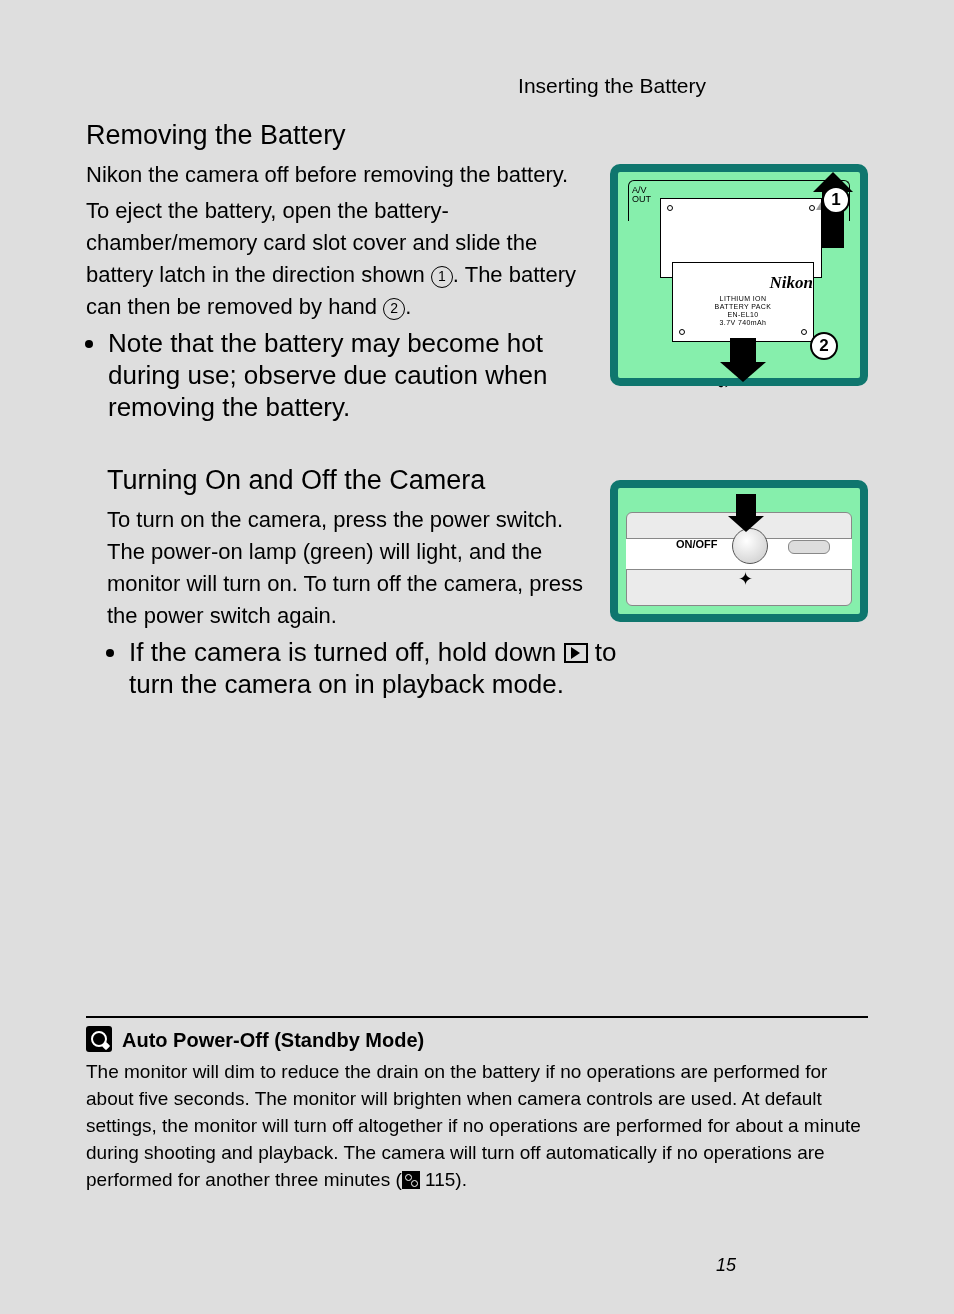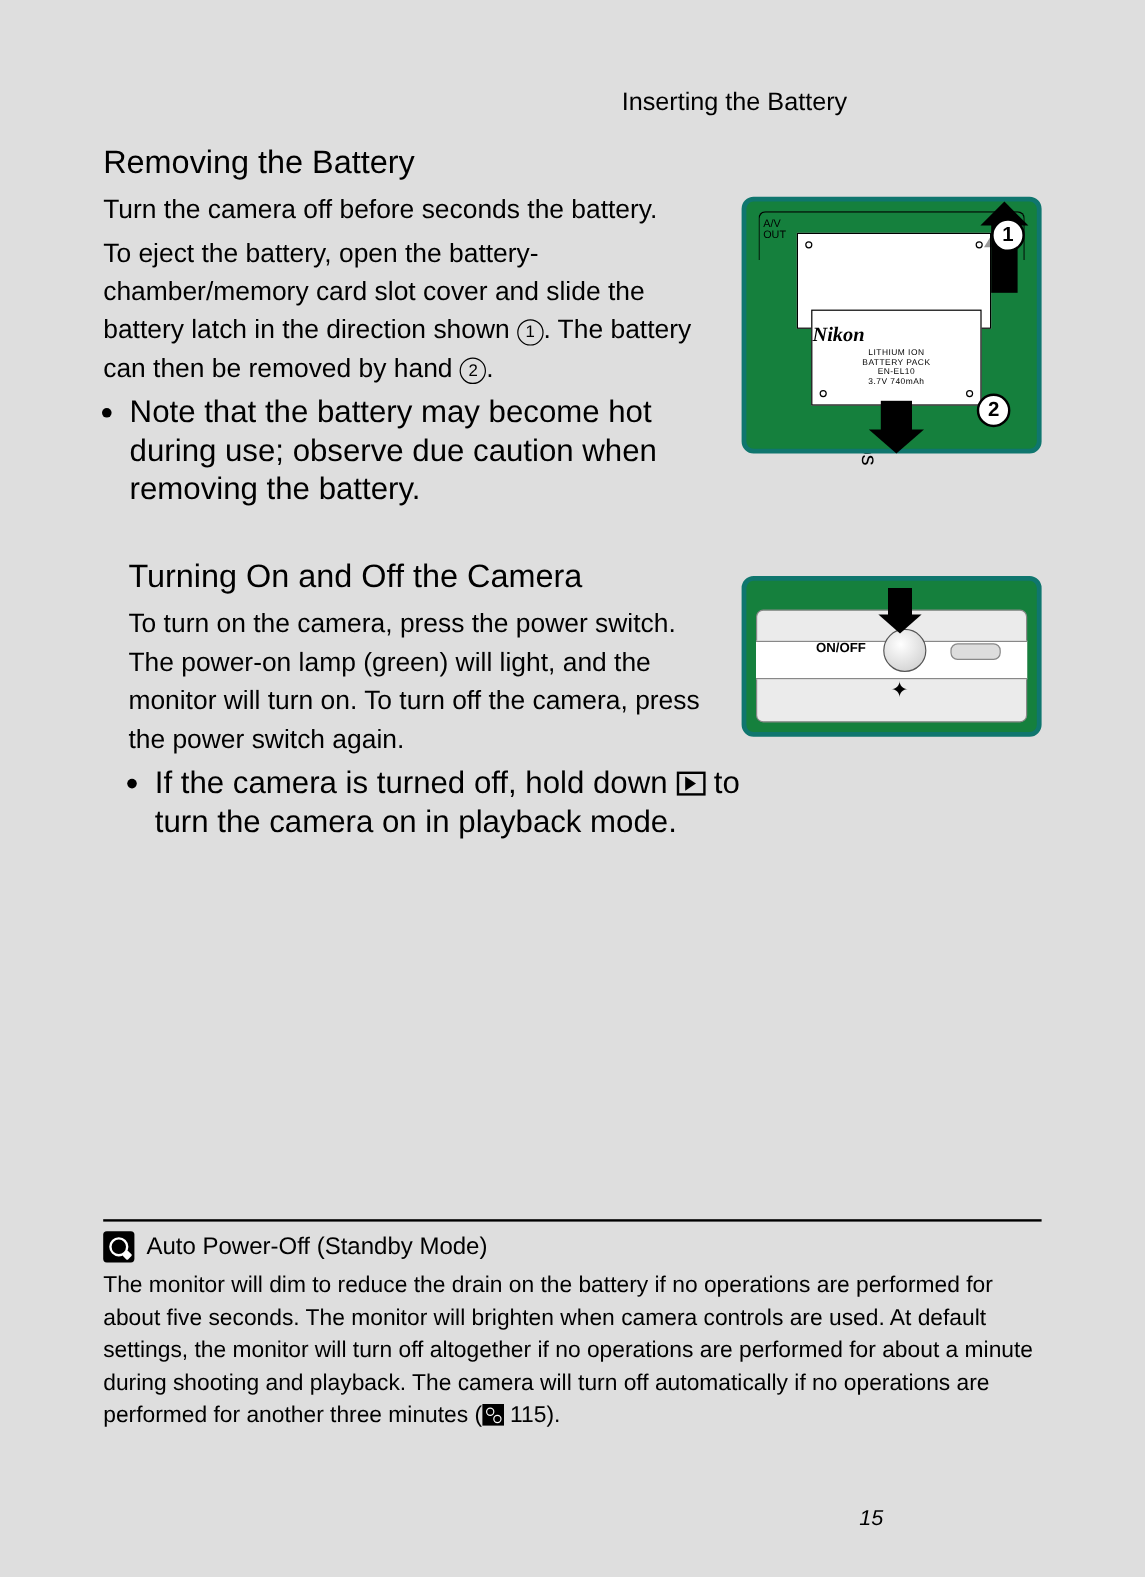--- a/index.html
+++ b/index.html
@@ -66,23 +66,23 @@
     position:absolute;
     left:5px;top:2px;
     border-left:9px solid #000;
     border-top:6px solid transparent;
     border-bottom:6px solid transparent;
   }
   .section2{margin-top:42px;margin-left:21px;}
   
   .fig{
     position:absolute;
-    border:4px solid #0f766e;
+    border:8px solid #0f766e;
     border-radius:10px;
-    background:#15803d;
+    background:#86efac;
   }
   .fig1{right:0;top:44px;width:242px;height:206px;}
   .fig2{right:0;top:332px;width:242px;height:126px;margin-top:28px;}
   
   .side-tab{
     position:absolute;
     right:54px;top:220px;
     width:34px;height:154px;
     background:#d7d7d7;
   }
@@ -94,24 +94,24 @@
   }
   
   .note{
     position:absolute;
     left:86px;top:1016px;
     width:782px;
     border-top:2px solid #000;
     padding-top:8px;
   }
   .note-head{
-    font-weight:400;
+    font-weight:700;
     font-size:20px;
     display:flex;
-    align-items:center;
+    align-items:flex-end;
     gap:10px;
     margin-bottom:6px;
   }
   .note-icon{
     width:26px;height:26px;
     background:#000;
     border-radius:3px;
     position:relative;
     flex:0 0 26px;
   }
@@ -150,21 +150,21 @@
   .pgnum{
     position:absolute;
     right:60px;bottom:38px;
     font-style:italic;
     font-size:18px;
   }
   
   .f1-body{position:absolute;left:10px;top:8px;right:10px;height:40px;border:1.5px solid #000;border-bottom:none;border-top-left-radius:6px;border-top-right-radius:6px;}
   .f1-slot{position:absolute;left:42px;top:26px;width:160px;height:78px;border:1.5px solid #000;background:#fff;}
   .f1-batt{position:absolute;left:54px;top:90px;width:140px;height:78px;border:1.5px solid #000;background:#fff;}
-  .f1-brand{position:absolute;left:0;right:0;top:10px;text-align:left;font-style:italic;font-weight:700;font-size:17px;font-family:Georgia,serif;}
+  .f1-brand{position:absolute;left:0;right:0;top:10px;text-align:right;font-style:italic;font-weight:700;font-size:17px;font-family:Georgia,serif;}
   .f1-sub{position:absolute;left:0;right:0;top:32px;text-align:center;font-size:7px;line-height:8px;letter-spacing:0.4px;}
   .f1-dot{position:absolute;width:4px;height:4px;border:1px solid #000;border-radius:50%;}
   .f1-arrow-up{position:absolute;right:16px;top:18px;width:22px;height:58px;background:#000;}
   .f1-arrow-up::before{content:"";position:absolute;left:-9px;top:-18px;border-left:20px solid transparent;border-right:20px solid transparent;border-bottom:20px solid #000;}
   .f1-c1{position:absolute;right:10px;top:14px;width:24px;height:24px;border:2px solid #000;border-radius:50%;background:#fff;text-align:center;line-height:24px;font-weight:700;font-size:17px;}
   .f1-arrow-dn{position:absolute;left:112px;bottom:14px;width:26px;height:26px;background:#000;}
   .f1-arrow-dn::before{content:"";position:absolute;left:-10px;bottom:-18px;border-left:23px solid transparent;border-right:23px solid transparent;border-top:20px solid #000;}
   .f1-c2{position:absolute;right:22px;bottom:18px;width:24px;height:24px;border:2px solid #000;border-radius:50%;background:#fff;text-align:center;line-height:24px;font-weight:700;font-size:17px;}
   .f1-av{position:absolute;left:14px;top:14px;font-size:9px;line-height:9px;}
   .f1-tri{position:absolute;right:34px;top:30px;width:0;height:0;border-left:5px solid transparent;border-right:5px solid transparent;border-bottom:8px solid #000;opacity:.4;}
@@ -184,21 +184,21 @@
 <div class="page">
 
   <div class="running-head">Inserting the Battery</div>
 
   <div class="side-tab"></div>
   <div class="side-label">First Steps</div>
 
   <div class="content">
 
     <h2>Removing the Battery</h2>
-    <p class="body">Turn the camera off before seconds the battery.</p>
+    <p class="body">Nikon the camera off before removing the battery.</p>
     <p class="body">
       <span>To eject the battery, open the battery-chamber/memory card slot cover and slide the battery latch in the direction shown </span><span class="circ">1</span><span>. The battery can then be removed by hand </span><span class="circ">2</span><span>.</span>
     </p>
     <ul class="body">
       <li>Note that the battery may become hot during use; observe due caution when removing the battery.</li>
     </ul>
 
     <div class="fig fig1">
       <div class="f1-body"></div>
       <div class="f1-av" style="white-space:pre;">A/V

